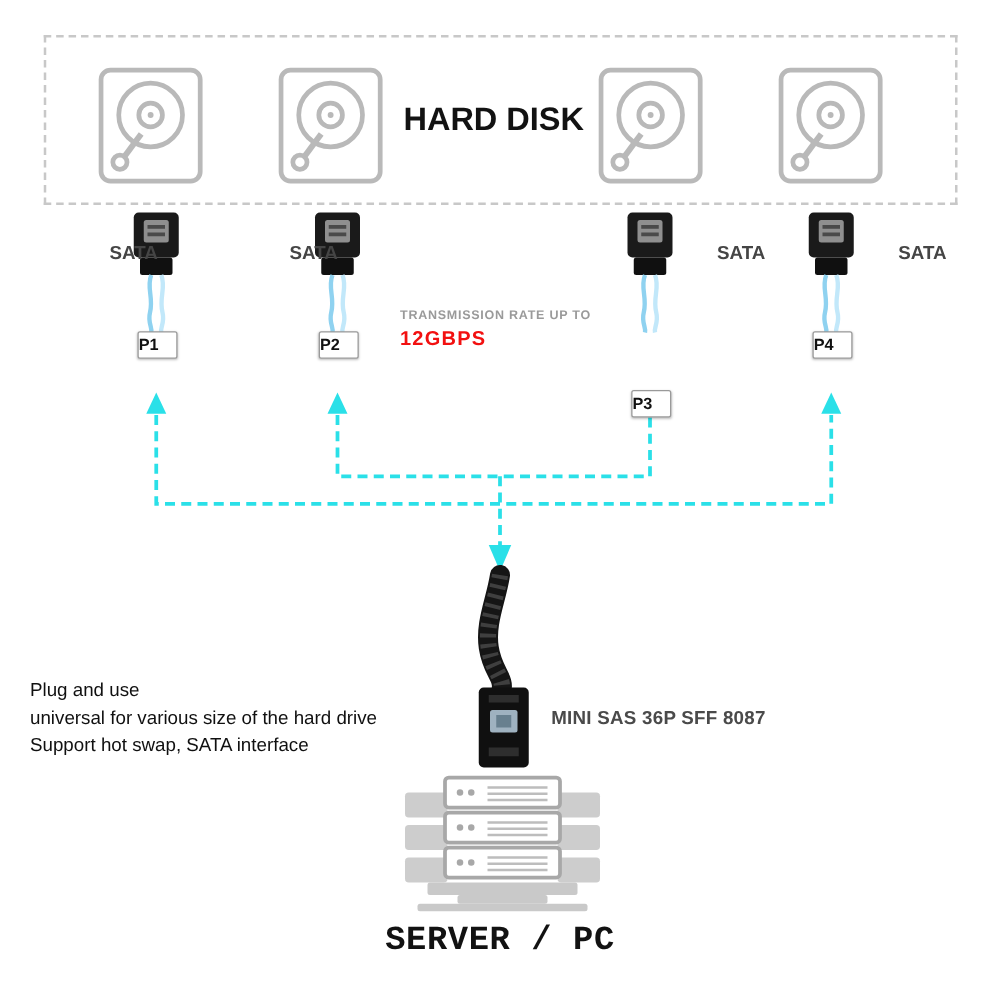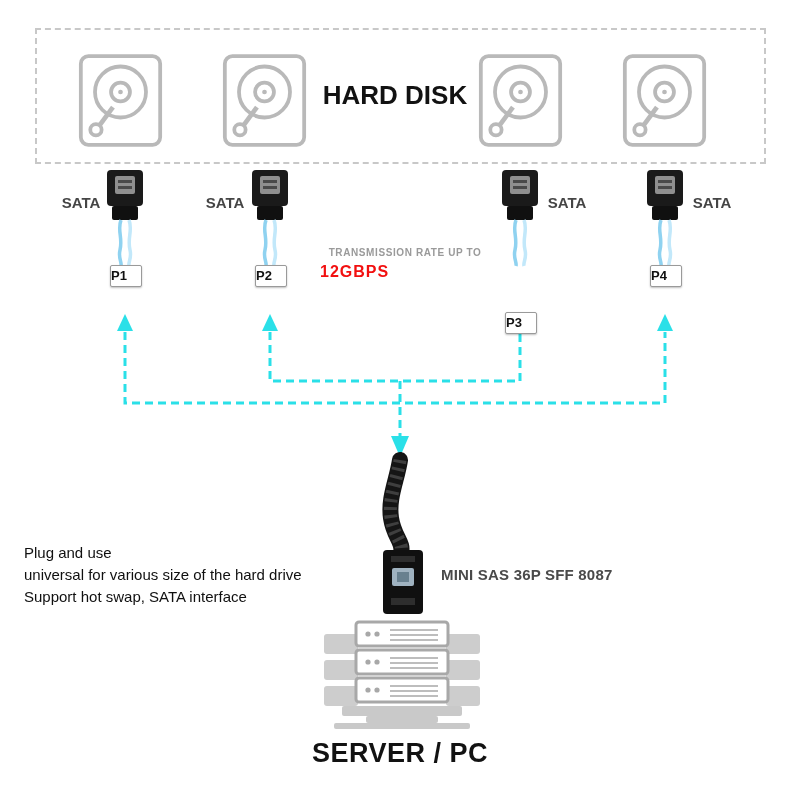--- a/index.html
+++ b/index.html
@@ -11,45 +11,45 @@
   .dashed-box{
     left:35px;top:28px;width:731px;height:136px;
     border:2px dashed #c8c8c8;box-sizing:border-box;
   }
   .hd-title{
     left:295px;top:80px;width:200px;text-align:center;
     font-size:26px;font-weight:bold;letter-spacing:0px;color:#121212;
   }
   .sata-label{
     top:194px;width:52px;text-align:center;
-    font-size:15px;font-weight:bold;color:#454545;
+    font-size:15px;font-weight:bold;color:#454545;margin-left:26px;
   }
   .p-box{
     top:265px;width:30px;height:20px;line-height:20px;text-align:left;
     background:#ffffff;border:1px solid #9a9a9a;border-radius:2px;
     box-shadow:0 1px 2px rgba(0,0,0,.25);
     font-size:13px;font-weight:bold;color:#111;
   }
   .trans-note{
-    left:320px;top:247px;width:170px;text-align:center;
+    left:320px;top:247px;width:170px;
     font-size:10px;letter-spacing:.6px;color:#9a9a9a;font-weight:bold;
   }
   .trans-rate{
     left:320px;top:263px;width:170px;text-align:left;
     font-size:16px;letter-spacing:1px;color:#f21010;font-weight:bold;
   }
   .sas-label{
     left:441px;top:566px;width:280px;
     font-size:15px;font-weight:bold;color:#4a4a4a;letter-spacing:.2px;
   }
   .features{left:24px;top:542px;width:380px;font-size:15px;font-weight:normal;color:#101010;}
   .features div{line-height:22px;}
   .server-label{
     left:280px;top:738px;width:240px;text-align:center;
-    font-size:27px;font-weight:bold;color:#121212;letter-spacing:.5px;
+    font-size:27px;font-weight:bold;color:#121212;letter-spacing:.5px;font-family:Liberation Mono, monospace;
   }
   svg.art{position:absolute;left:0;top:0;}
 </style>
 </head>
 <body>
 
 <div class="stage">
 
   <div class="abs dashed-box"></div>
 

